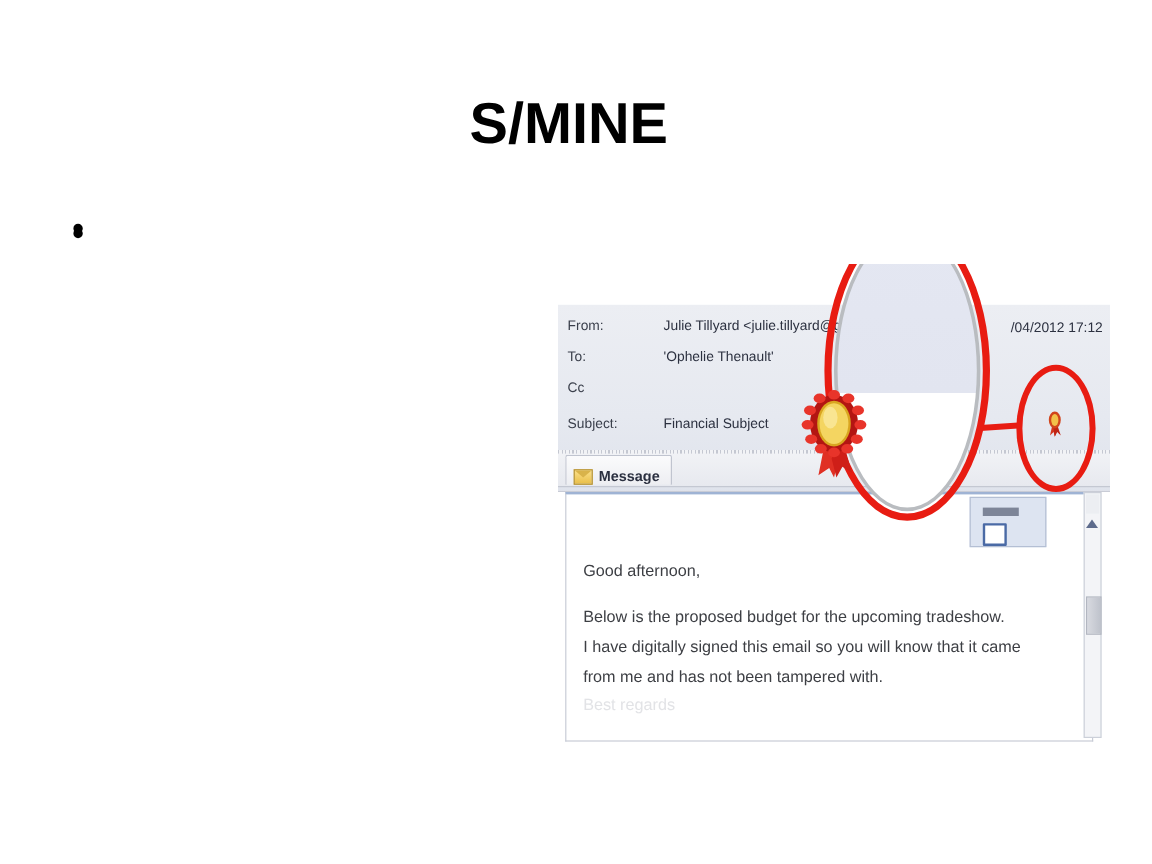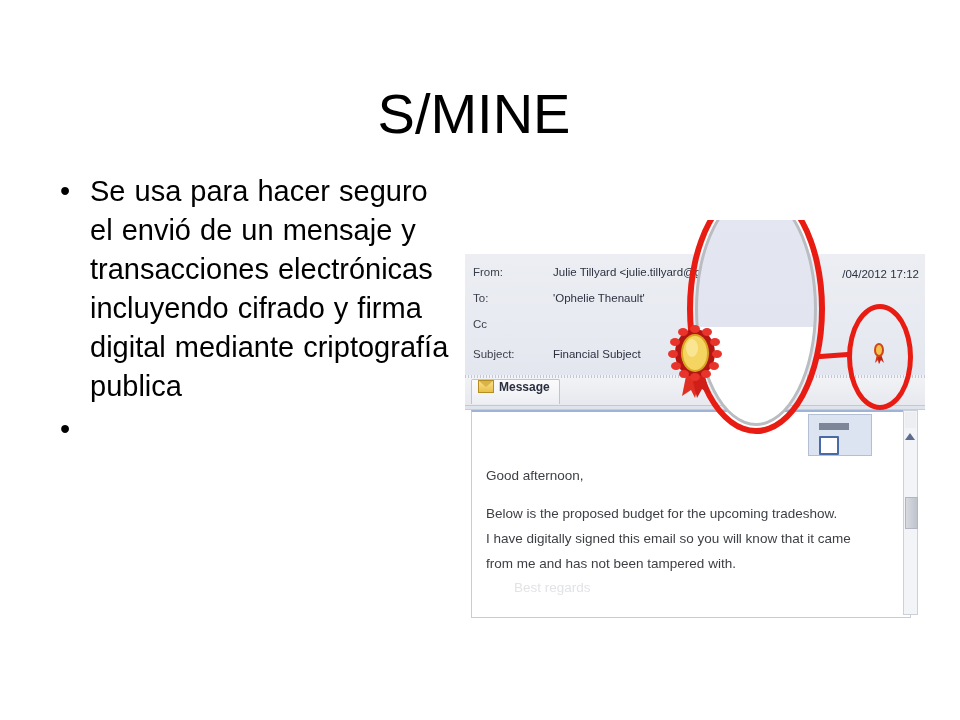--- a/index.html
+++ b/index.html
@@ -15,24 +15,24 @@
     position: relative;
   }
 
   
   #slide-title {
     position: absolute;
     left: 0;
     top: 46px;
     width: 948px;
     text-align: center;
-    font-size: 56px;
+    font-size: 48px;
     line-height: 1.08;
     color: #000000;
-    font-weight: normal;
+    font-weight: bold;
     letter-spacing: 0px;
   }
 
   
   #bullet-list {
     position: absolute;
     left: 52px;
     top: 172px;
     width: 400px;
     list-style: none;
@@ -135,21 +135,21 @@
        #b9bdc8 0px, #b9bdc8 1px, transparent 1px, transparent 3px);
     opacity: .8;
   }
   .tab-message {
     position: absolute;
     left: 6px;
     top: 4px;
     height: 24px;
     padding: 0 9px 0 6px;
     display: flex;
-    align-items: flex-start;
+    align-items: flex-end;
     gap: 5px;
     background: linear-gradient(to bottom, #fbfbfc 0%, #edeef2 100%);
     border: 1px solid #c0c4cf;
     border-bottom: none;
     border-radius: 2px 2px 0 0;
     font-size: 12px;
     color: #2b3040;
     font-weight: bold;
   }
   .envelope-ico {
@@ -329,21 +329,20 @@
   }
 </style>
 </head>
 <body>
 
 <h1 id="slide-title">S/MINE</h1>
 
 <ul id="bullet-list">
   <li>
     <span class="bullet-dot">•</span>
-    <span>Se usa para hacer seguro el envió de un mensaje y transacciones electrónicas incluyendo cifrado y firma digital mediante criptografía publica</span>
   </li>
   <li>
     <span class="bullet-dot">•</span>
   </li>
 </ul>
 
 <div id="email-figure">
   <div class="email-window">
 
     <div class="email-header">
@@ -380,21 +379,21 @@
 
     <div class="email-body">
       <div class="sig-block">
         <span class="sig-bar"></span>
         <span class="sig-cert"></span>
       </div>
       <div class="body-line" style="top:36px;">Good afternoon,</div>
       <div class="body-line" style="top:99px;">I have digitally signed this email so you will know that it came</div>
       <div class="body-line" style="top:74px;">Below is the proposed budget for the upcoming tradeshow.</div>
       <div class="body-line" style="top:124px;text-align:right;">from me and has not been tampered with.</div>
-      <div class="body-faded" style="top:168px;margin-left:28px;">Best regards</div>
+      <div class="body-faded" style="top:168px;">Best regards</div>
     </div>
 
     <div class="scrollbar">
       <span class="sb-top-ico"></span>
       <span class="sb-up"></span>
       <span class="sb-thumb"></span>
     </div>
   </div>
 
   <div class="magnifier-inner"></div>

